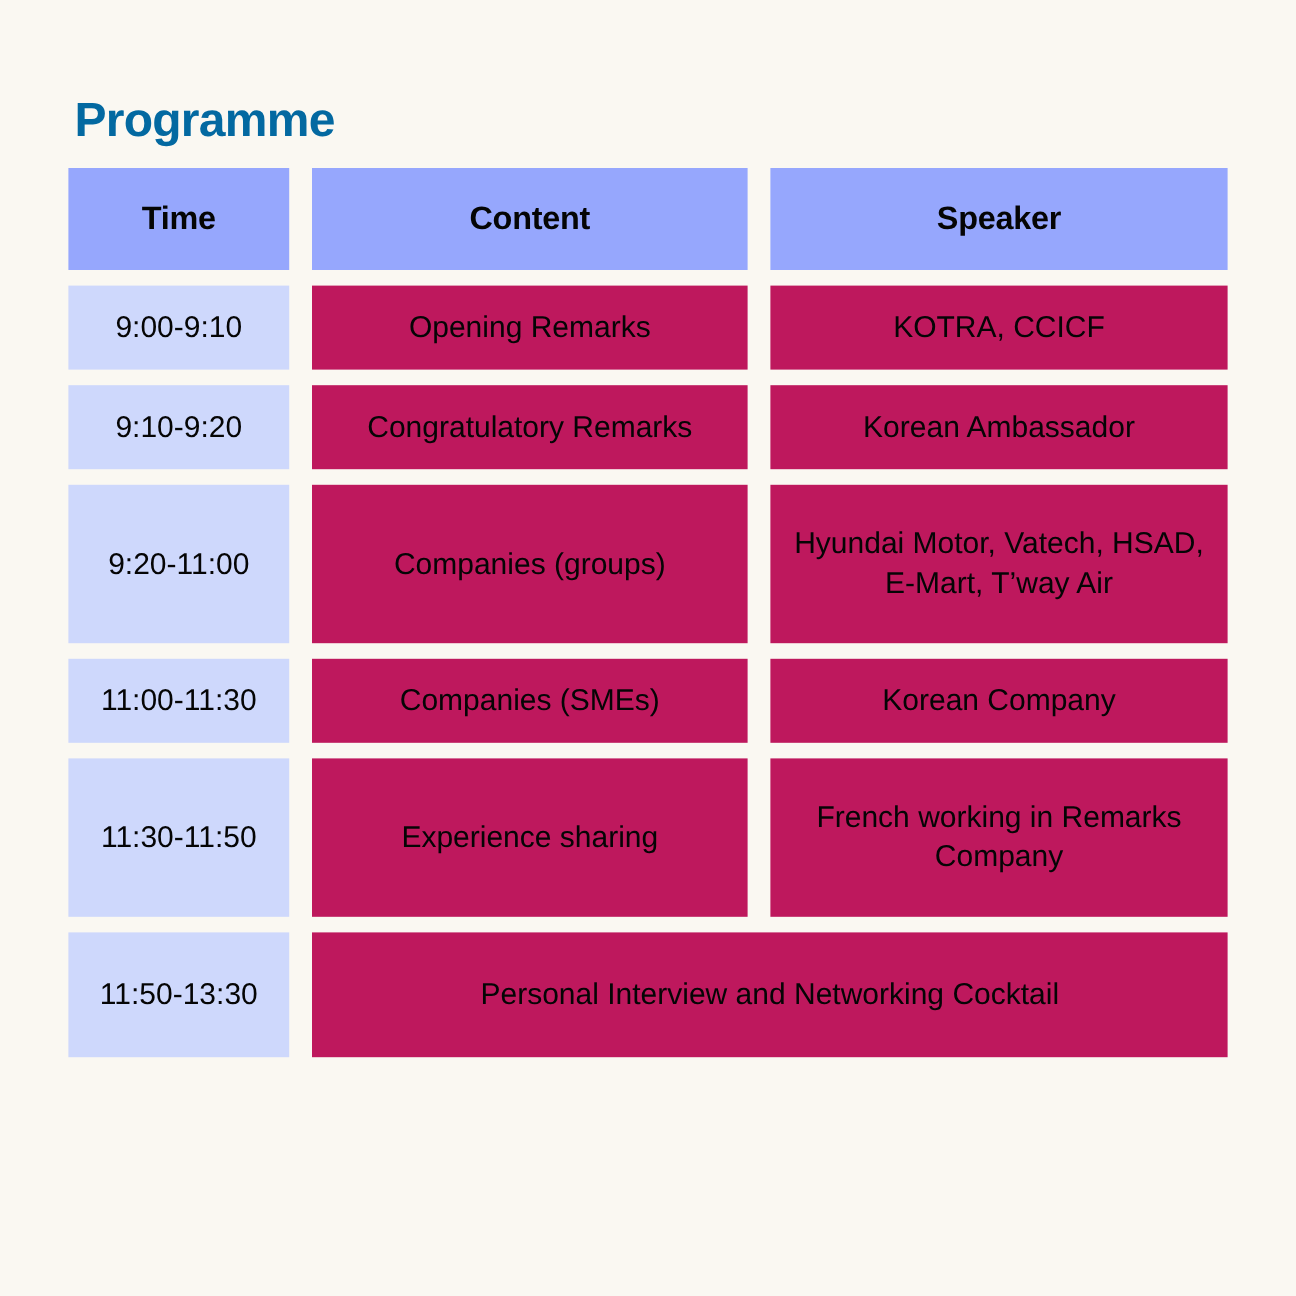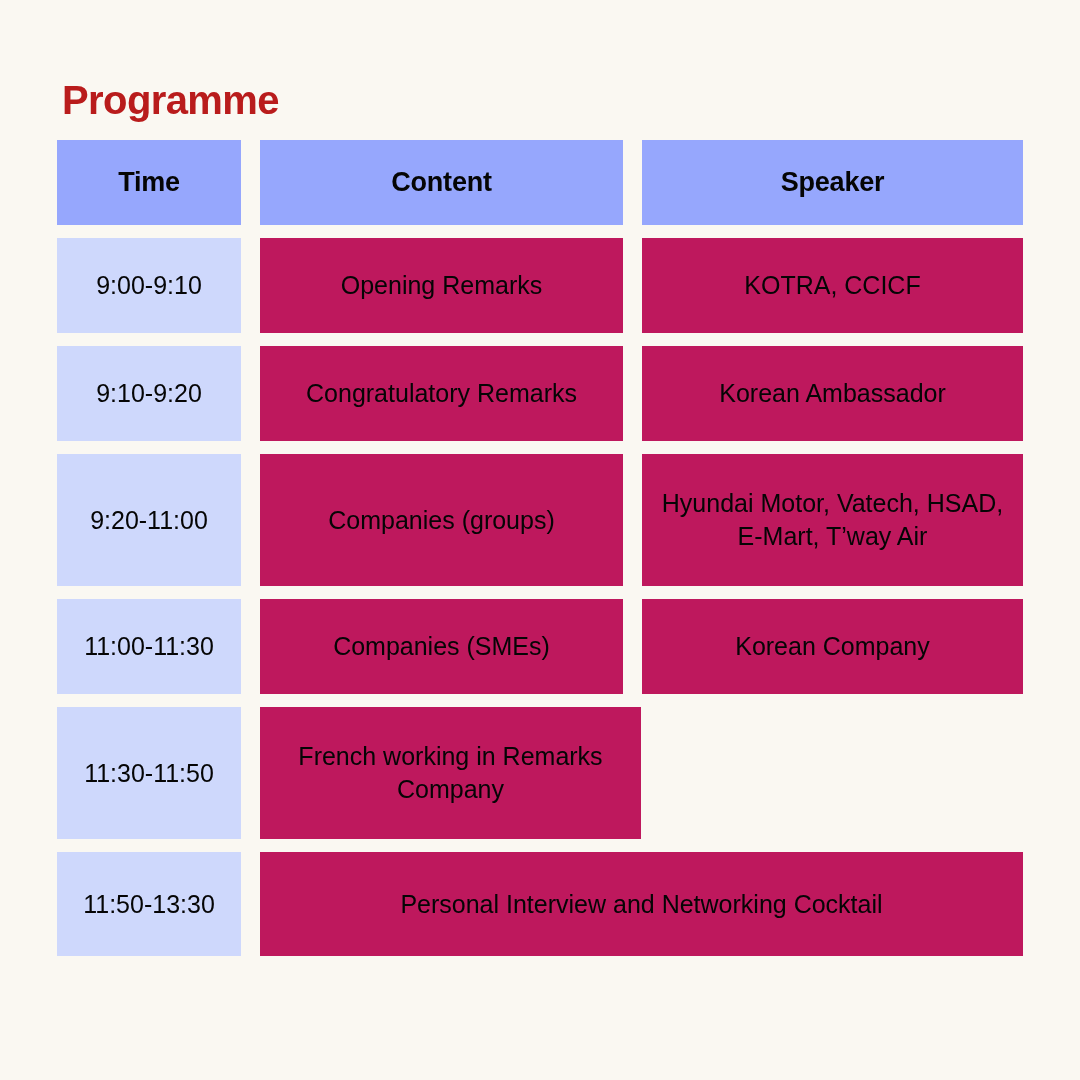--- a/index.html
+++ b/index.html
@@ -18,21 +18,21 @@
     width: 1080px;
     height: 1080px;
     box-sizing: border-box;
   }
   .page-title {
     position: absolute;
     left: 62px;
     top: 80px;
     font-size: 40px;
     font-weight: bold;
-    color: #b91c1c;
+    color: #0369a1;
     letter-spacing: -0.6px;
     line-height: 1;
   }
   .schedule-table {
     position: absolute;
     left: 57px;
     top: 140px;
     width: 966px;
   }
   .table-row {
@@ -79,21 +79,21 @@
     font-size: 27px;
     font-weight: bold;
     letter-spacing: -0.2px;
   }
   .body-row .cell {
     background: #be185d;
   }
   .body-row .col-time {
     background: #ced8fc;
   }
-  .h-small  { height: 95px; }
+  .h-small  { height: 70px; }
   .h-medium { height: 132px; }
   .h-tall   { height: 104px; }
 </style>
 </head>
 <body>
 
 <div class="page">
 
   <div class="page-title">Programme</div>
 
@@ -124,20 +124,21 @@
     </div>
 
     <div class="table-row body-row">
       <div class="cell col-time h-small">11:00-11:30</div>
       <div class="cell col-content h-small">Companies (SMEs)</div>
       <div class="cell col-speaker h-small">Korean Company</div>
     </div>
 
     <div class="table-row body-row">
       <div class="cell col-time h-medium">11:30-11:50</div>
+      <div class="cell col-content h-medium">Experience sharing</div>
       <div class="cell col-speaker h-medium">French working in Remarks Company</div>
     </div>
 
     <div class="table-row body-row">
       <div class="cell col-time h-tall">11:50-13:30</div>
       <div class="cell col-merged h-tall">Personal Interview and Networking Cocktail</div>
     </div>
 
   </div>
 </div>

